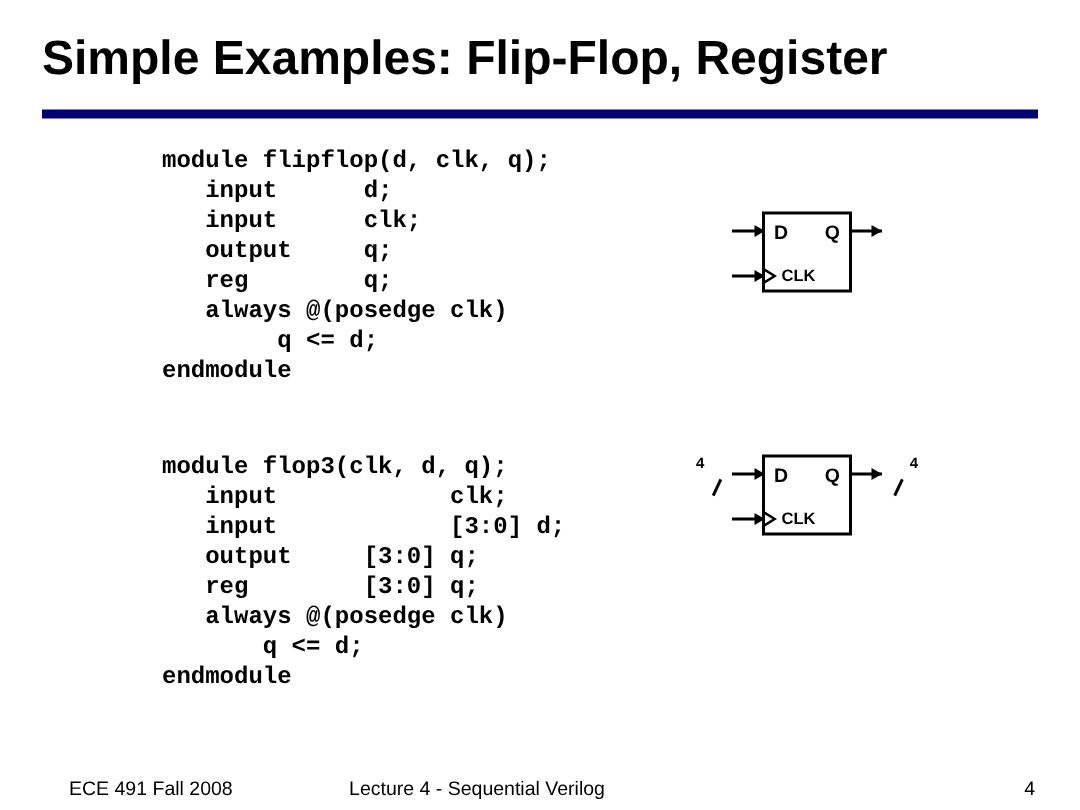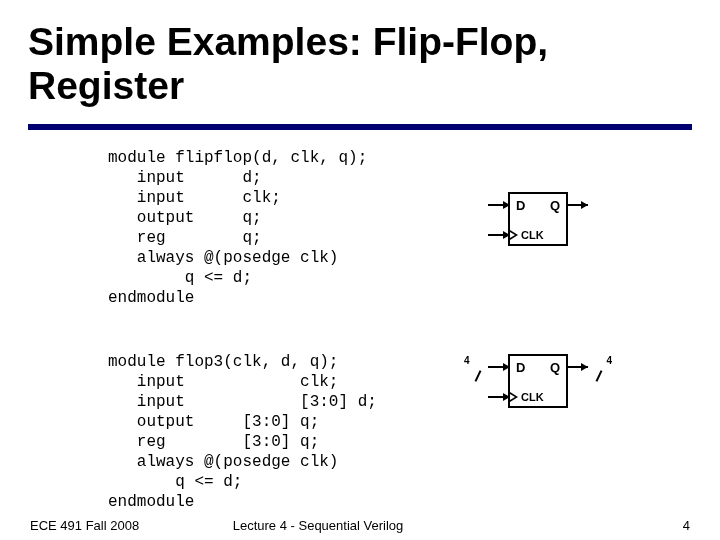--- a/index.html
+++ b/index.html
@@ -1,27 +1,27 @@
 <!DOCTYPE html>
 <html><head>
 <meta charset="utf-8">
 <style>
   * { box-sizing: border-box; margin: 0; padding: 0; }
   html, body { width: 720px; height: 540px; background: #fff; font-family: Arial, Helvetica, sans-serif; }
   .slide { width: 720px; height: 540px; position: relative; padding: 0 28px; }
-  .title { font-size: 39px; font-weight: bold; color: #000; padding-top: 20px; padding-bottom: 10px; }
+  .title { font-size: 32px; font-weight: bold; color: #000; padding-top: 20px; padding-bottom: 10px; }
   .rule { width: 100%; height: 6px; background: #000070; margin-top: 6px; }
   .content { position: relative; margin-top: 18px; }
-  .code { font-family: "Courier New", Courier, monospace; font-size: 16px; font-weight: normal; white-space: pre; color: #000; line-height: 1.25; margin-left: 80px; }
+  .code { font-family: "Courier New", Courier, monospace; font-size: 16px; font-weight: bold; white-space: pre; color: #000; line-height: 1.25; margin-left: 80px; }
   .code2 { margin-top: 44px; }
   .diagram { position: absolute; }
   .diag1 { left: 480px; top: 44px; }
   .diag2 { left: 480px; top: 206px; }
   .footer { position: absolute; bottom: 22px; left: 0; width: 720px; font-size: 13px; color: #000; }
-  .footer-left { position: absolute; left: 30px; text-align: right; }
+  .footer-left { position: absolute; left: 46px; text-align: right; }
   .footer-center { position: absolute; left: 0; width: 636px; text-align: center; }
   .footer-right { position: absolute; right: 30px; }
   .ff-box { position: relative; width: 60px; height: 54px; border: 2px solid #000; background: #fff; }
   .ff-label-d { position: absolute; left: 6px; top: 4px; font-size: 13px; font-weight: bold; }
   .ff-label-q { position: absolute; right: 6px; top: 4px; font-size: 13px; font-weight: bold; }
   .ff-label-clk { position: absolute; left: 11px; bottom: 3px; font-size: 11px; font-weight: bold; margin-top: 37px; }
   .ff-tri { position: absolute; left: 0; bottom: 4px; width: 0; height: 0; border-top: 5px solid transparent; border-bottom: 5px solid transparent; border-left: 8px solid #000; }
   .ff-tri::after { content: ""; position: absolute; left: -8px; top: -3px; width: 0; height: 0; border-top: 3px solid transparent; border-bottom: 3px solid transparent; border-left: 5px solid #fff; }
   .wire-d { position: absolute; left: -22px; top: 10px; width: 22px; height: 2px; background: #000; }
   .wire-q { position: absolute; right: -22px; top: 10px; width: 22px; height: 2px; background: #000; }

